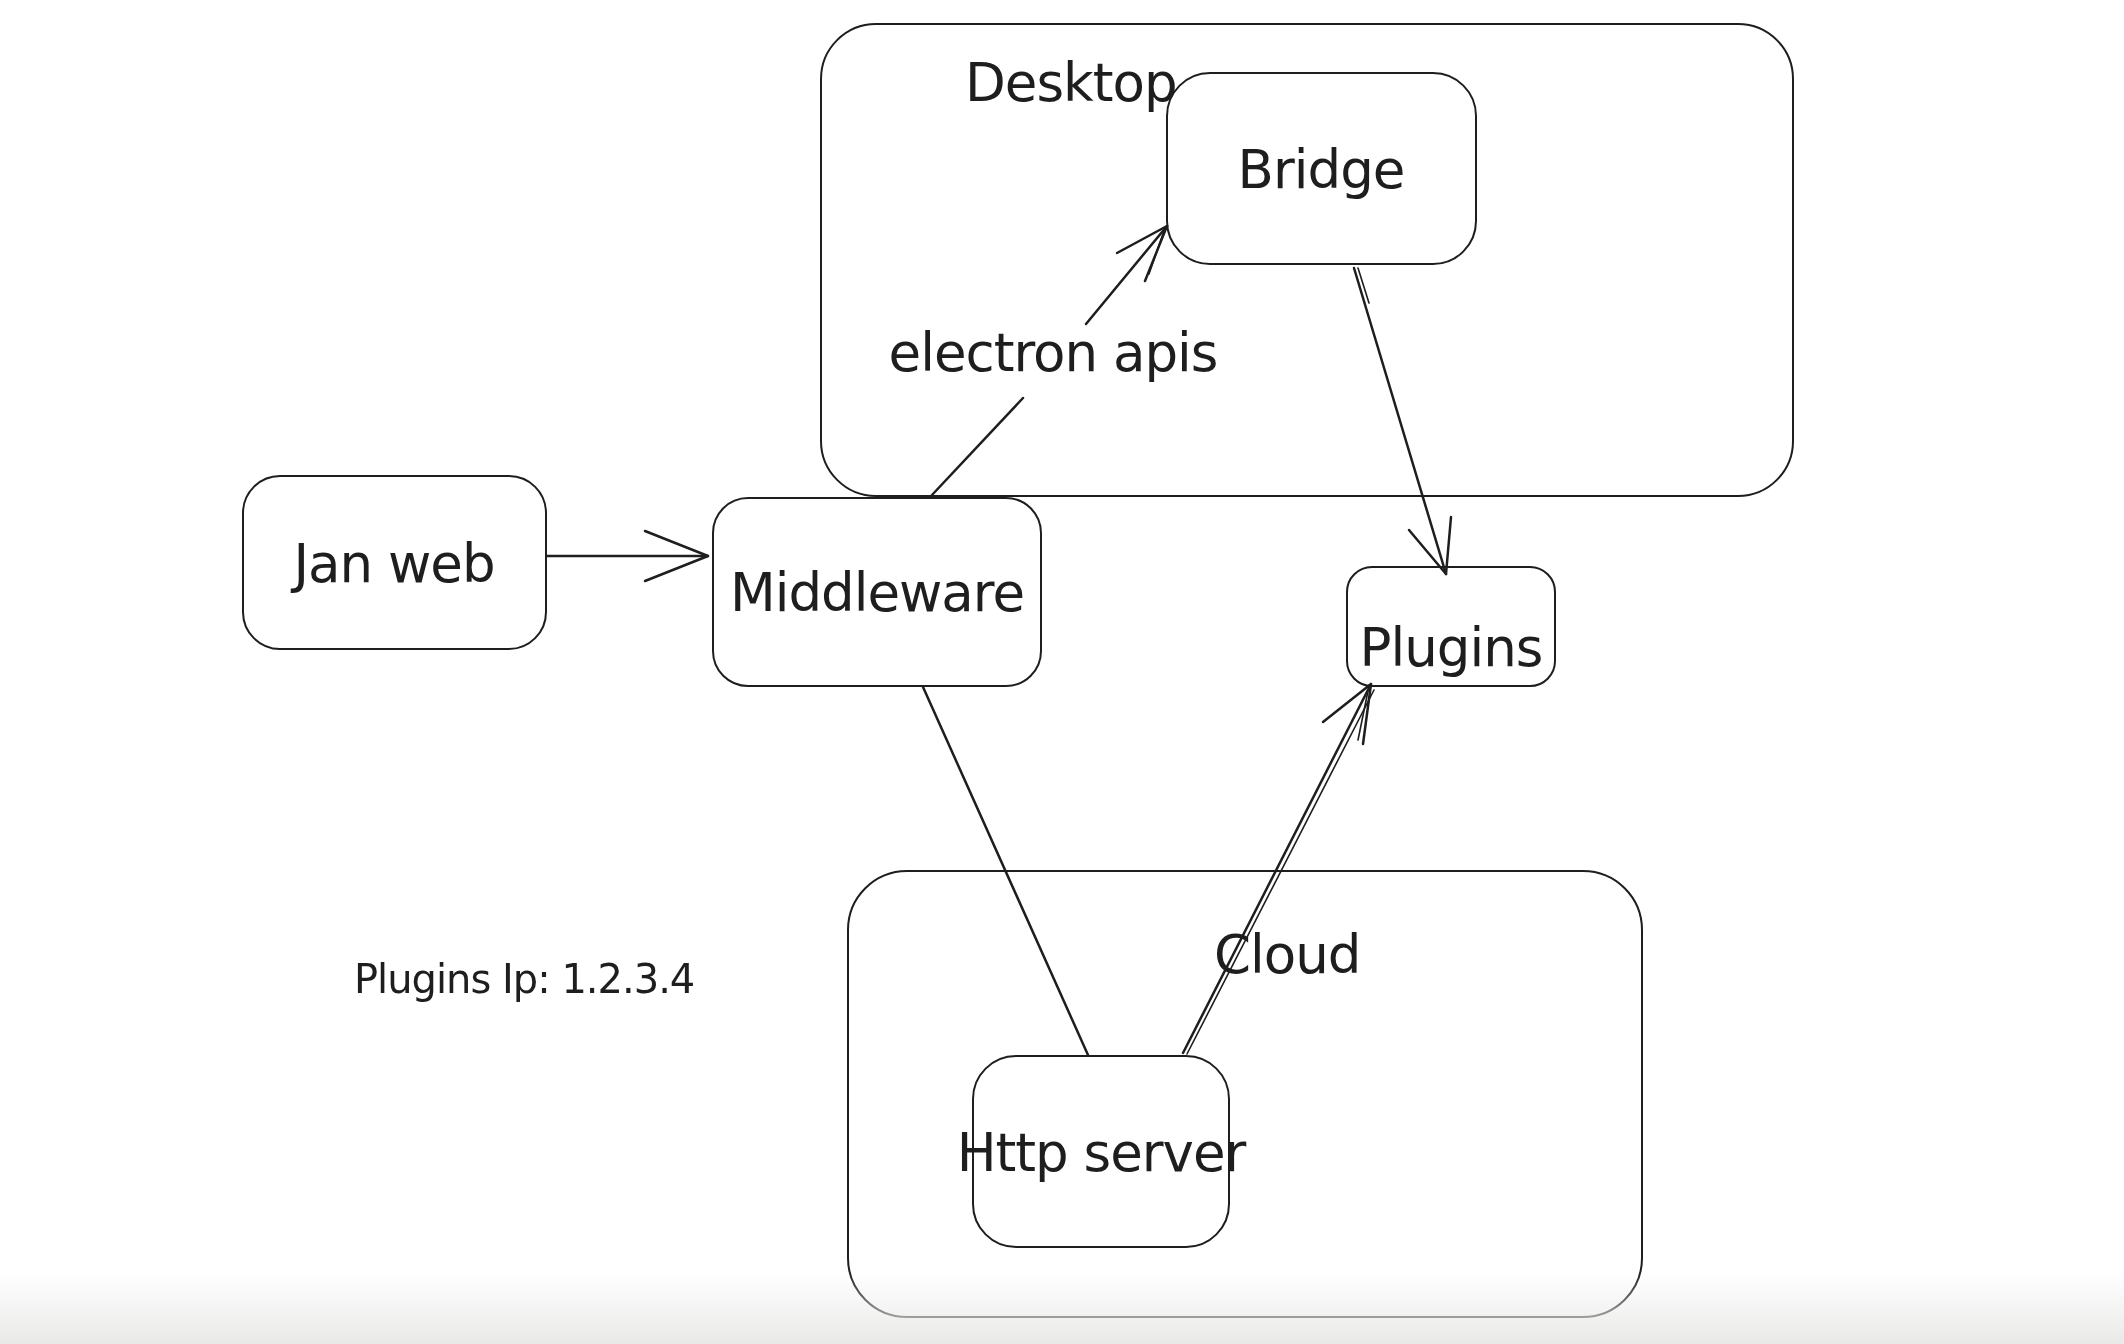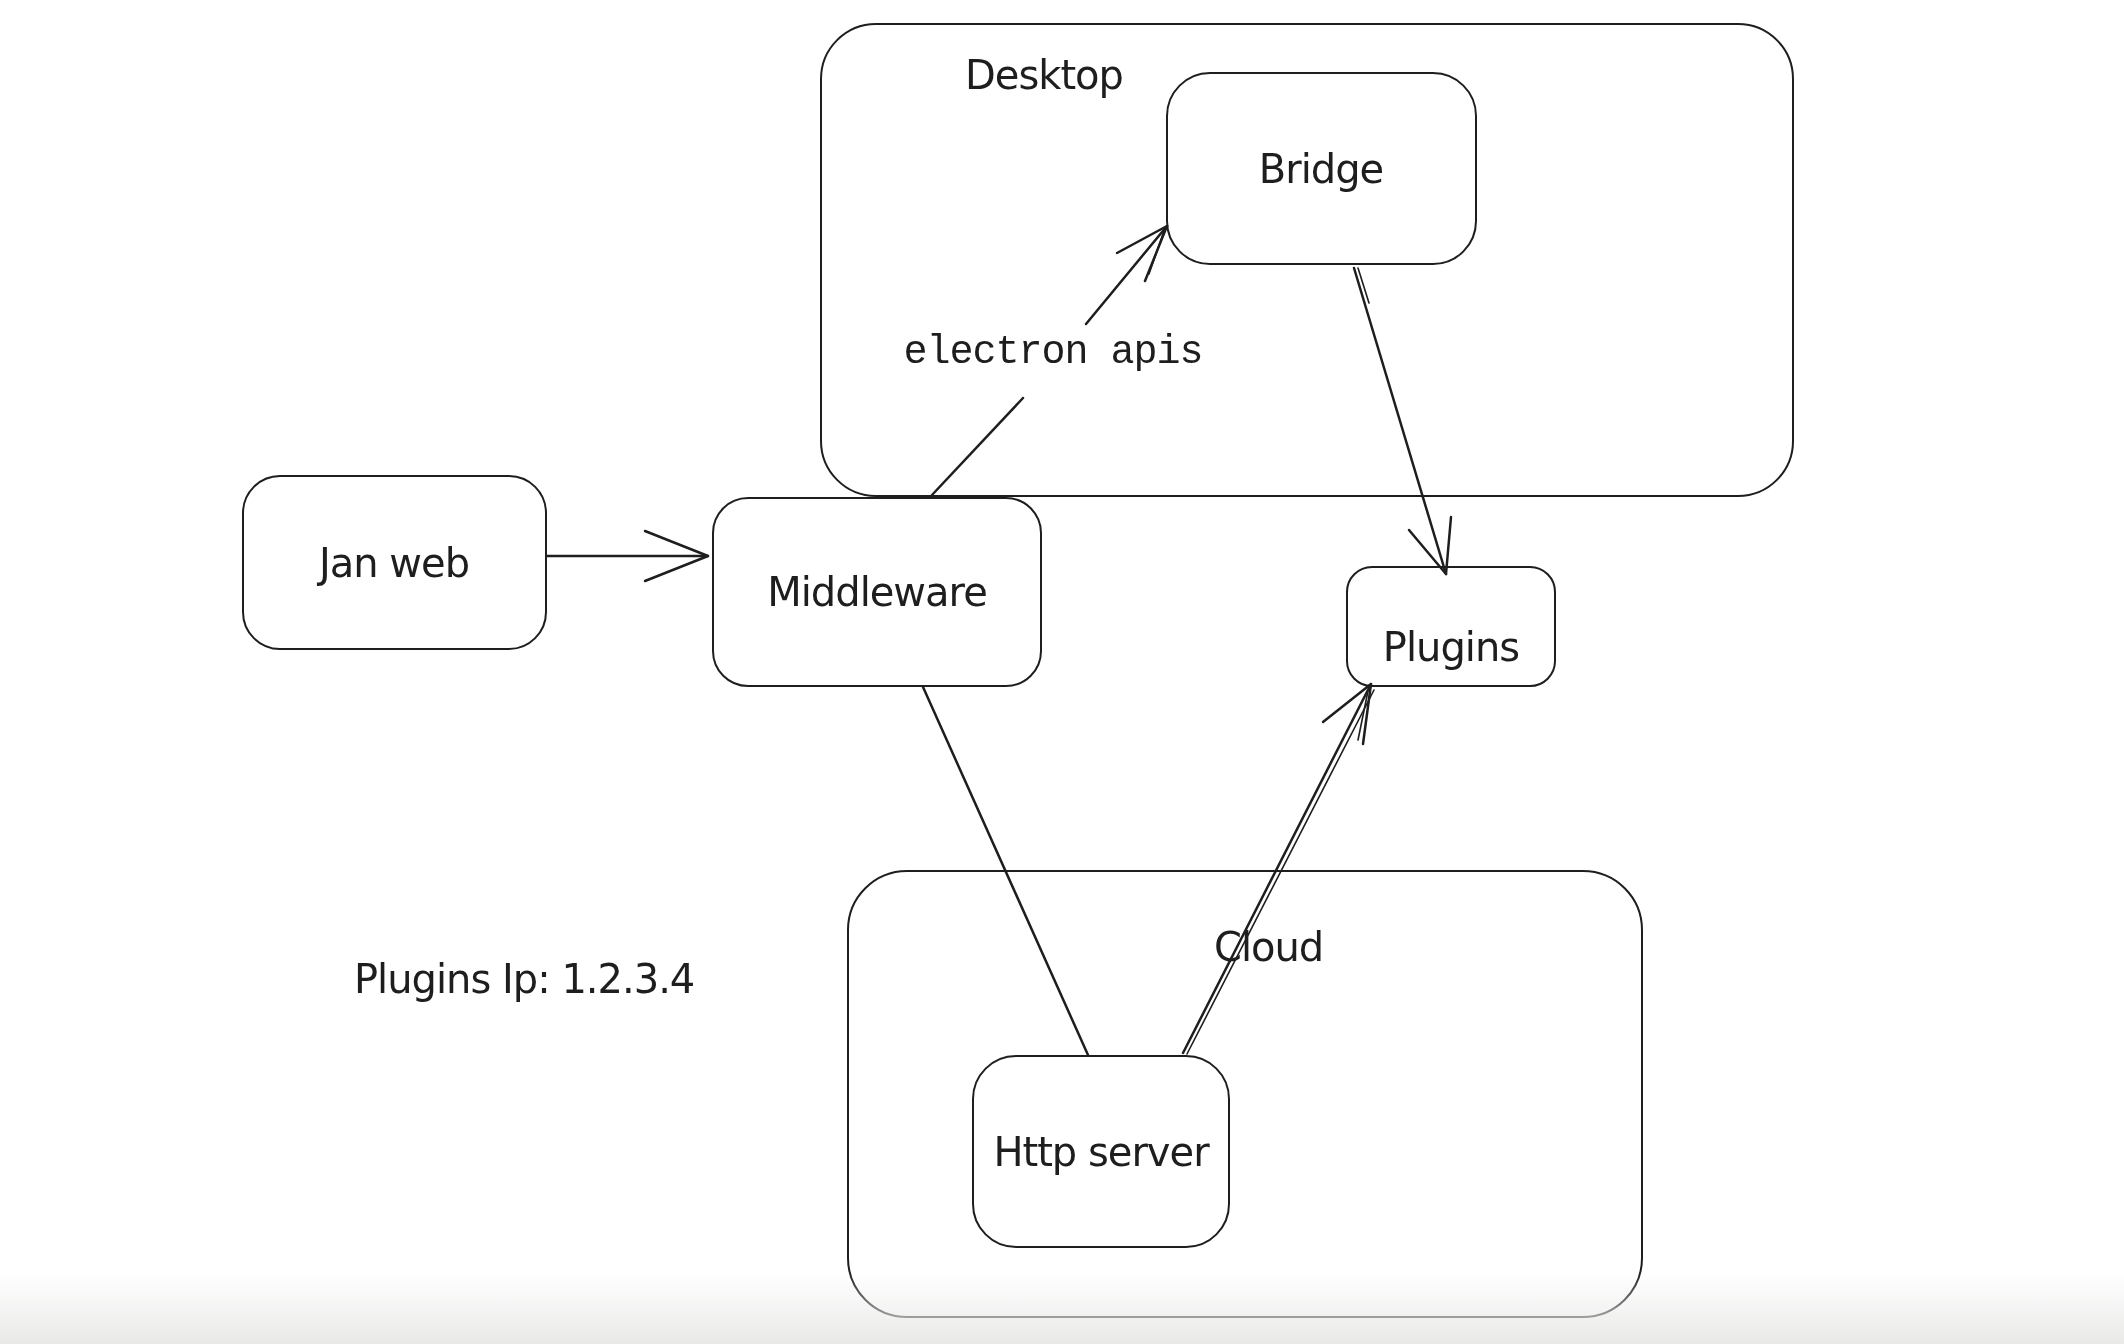--- a/index.html
+++ b/index.html
@@ -24,31 +24,30 @@
     box-sizing: border-box;
   }
   .node {
     display: flex;
     align-items: center;
     justify-content: center;
     background: #ffffff00;
   }
   .lbl {
     position: absolute;
-    font-size: 40px;
+    font-size: 53px;
     letter-spacing: -1px;
     white-space: nowrap;
     color: #1e1e1e;
   }
   .node-lbl {
     transform: translate(-50%, -50%);
   }
   .edge-lbl {
     transform: translate(-50%, -50%);
-    font-family: Liberation Mono, monospace;
   }
   .container-desktop { left: 820px; top: 23px;  width: 974px; height: 474px; border-radius: 56px; }
   .container-cloud   { left: 847px; top: 870px; width: 796px; height: 448px; border-radius: 60px; }
   .node-jan-web      { left: 242px; top: 475px;  width: 305px; height: 175px; border-radius: 38px; }
   .node-middleware   { left: 712px; top: 497px;  width: 330px; height: 190px; border-radius: 36px; }
   .node-bridge       { left: 1166px; top: 72px;  width: 311px; height: 193px; border-radius: 44px; }
   .node-plugins      { left: 1346px; top: 566px; width: 210px; height: 121px; border-radius: 26px; }
   .node-http-server  { left: 972px; top: 1055px; width: 258px; height: 193px; border-radius: 44px; }
 
   .lbl-desktop { left: 965px; top: 52px; }

